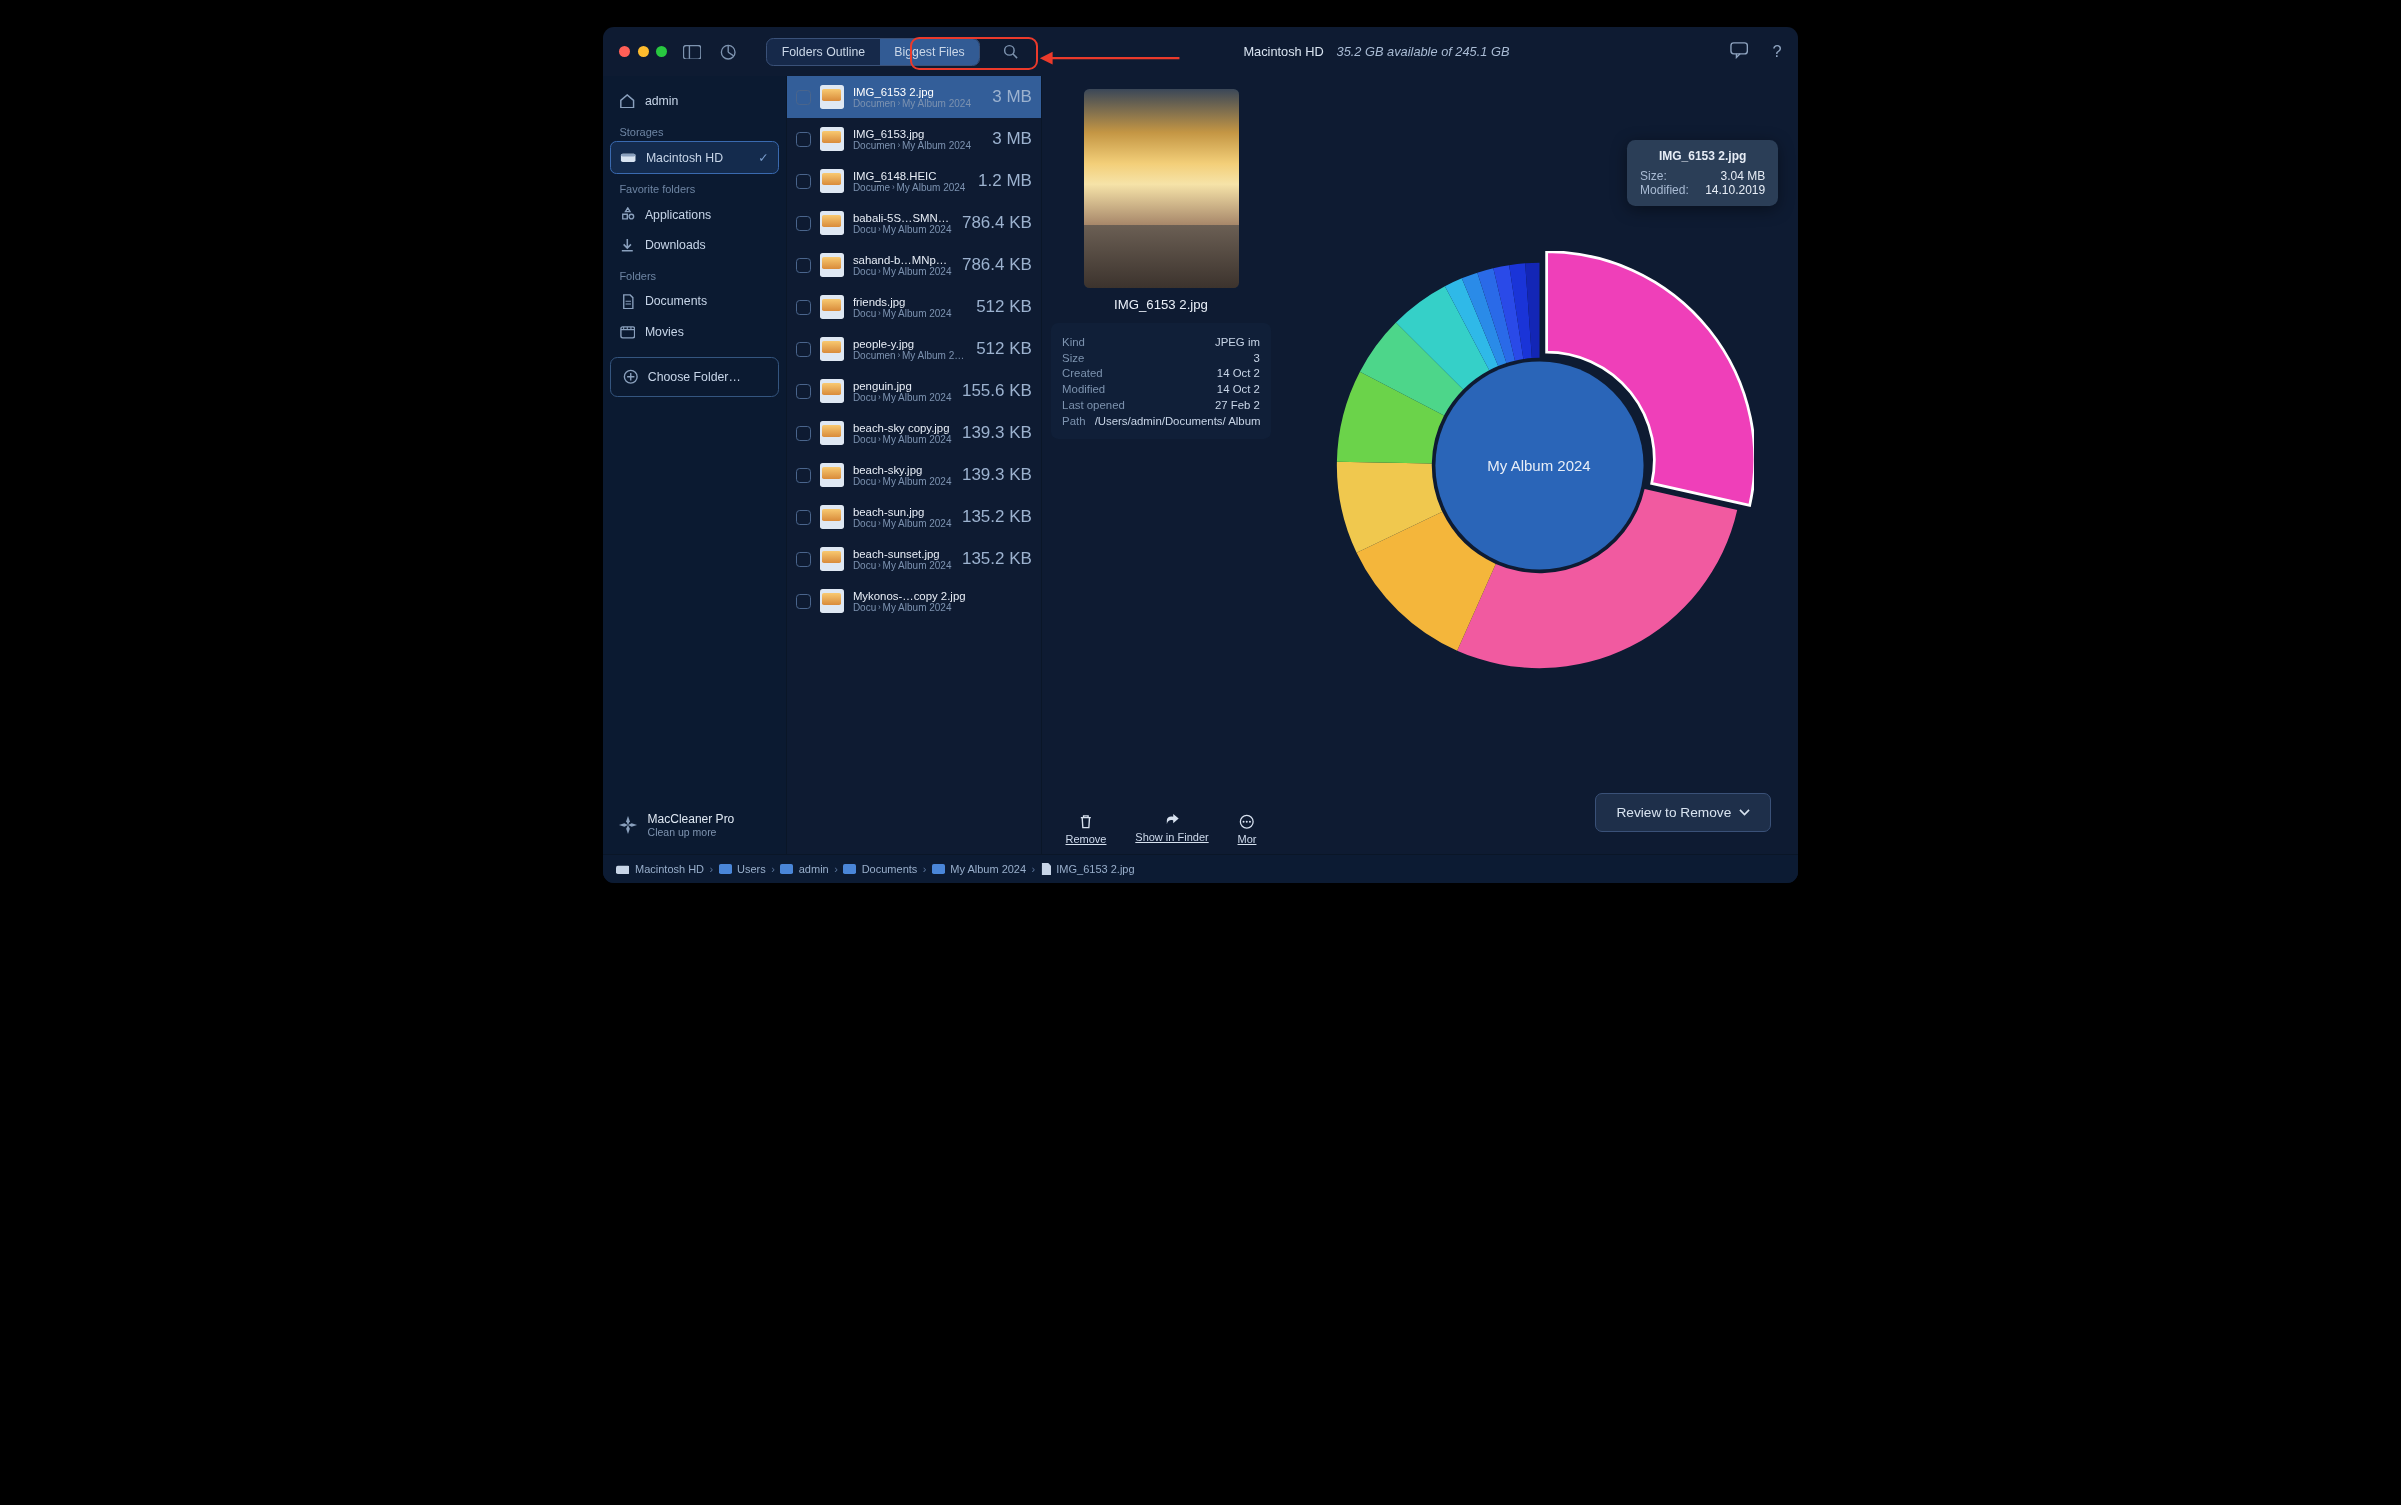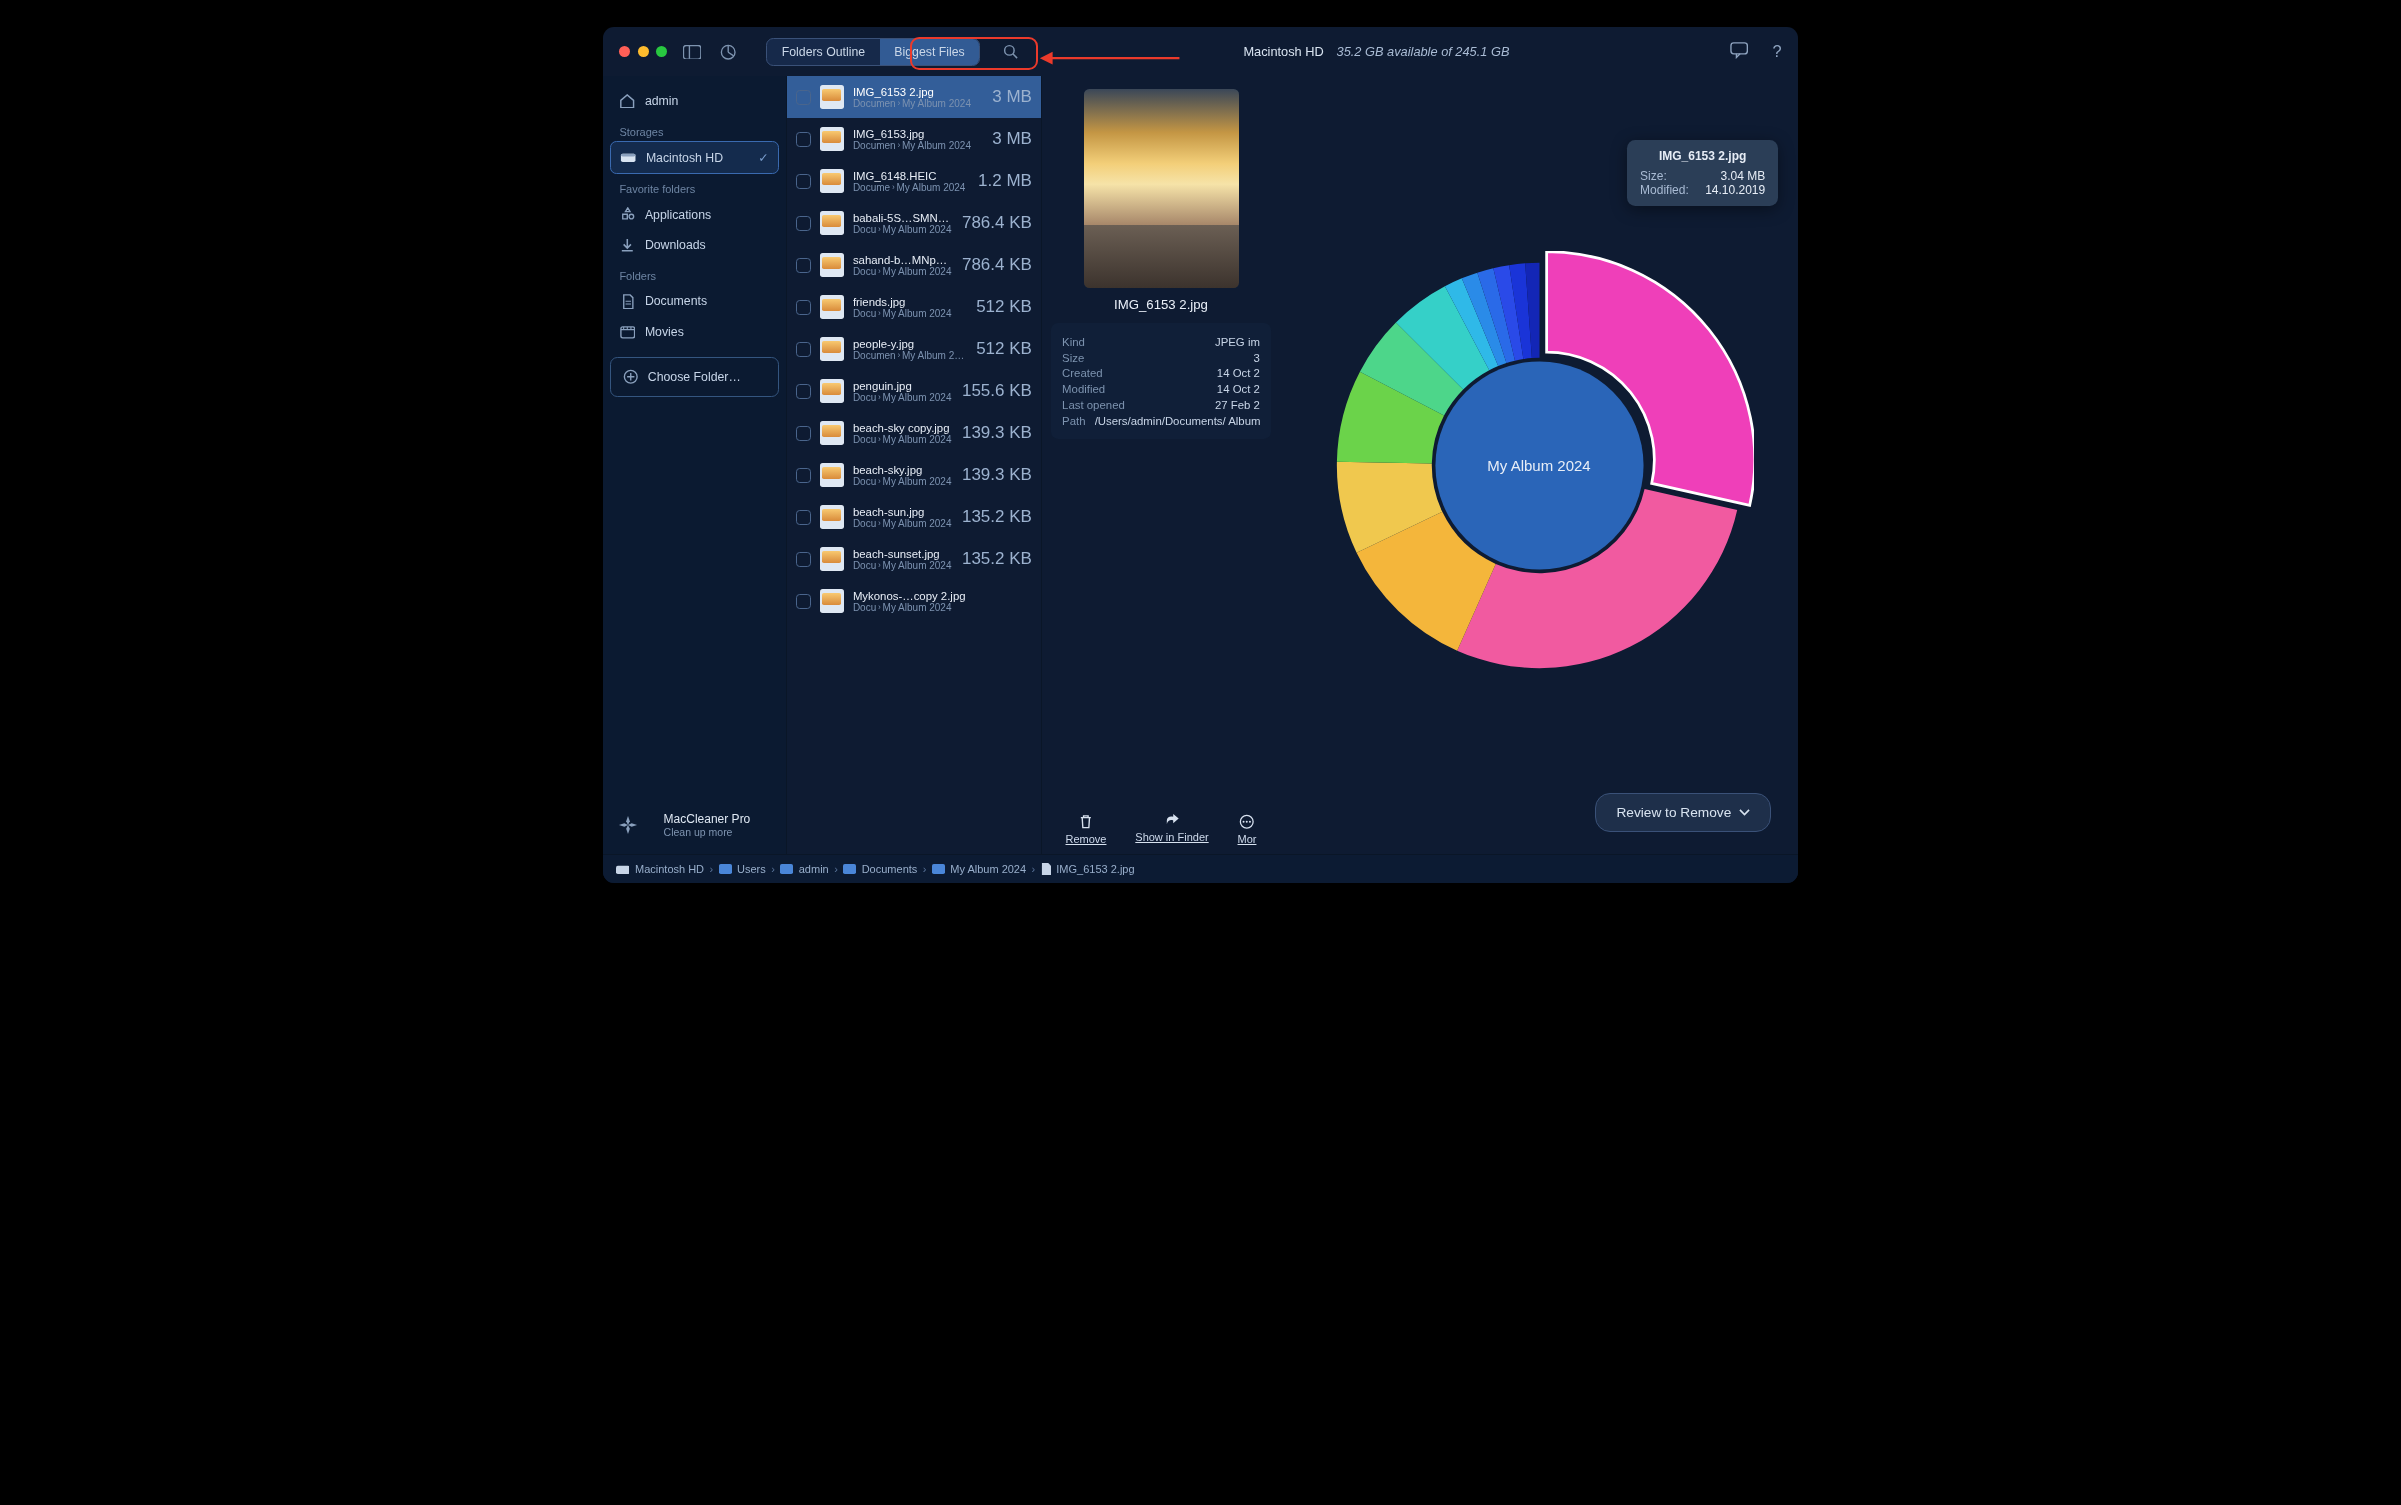--- a/index.html
+++ b/index.html
@@ -41,21 +41,21 @@
   
   .body{flex:1;display:flex;min-height:0;}
   
   .sidebar{width:183px;background:#0b1a31;padding:9.1px 7.3px;display:flex;flex-direction:column;font-size:12.3px;}
   .side-row{display:flex;align-items:center;gap:9.1px;padding:7.3px 9.1px;border-radius:6.4px;color:#c7d5e8;cursor:pointer;}
   .side-row.selected{background:rgba(56,106,176,.22);border:0.9px solid #3a6ab0;}
   .side-head{color:#6e85a3;font-size:11px;padding:9.1px 9.1px 3.7px;}
   .side-ico{width:16.4px;height:16.4px;color:#8aa0bd;display:flex;align-items:center;justify-content:center;}
   .side-check{margin-left:auto;color:#7ca0d0;}
   .choose-btn{margin-top:9.1px;border:0.9px solid #34557f;border-radius:7.3px;padding:11px 11px;display:flex;align-items:center;gap:9.1px;color:#c7d5e8;cursor:pointer;}
-  .sidebar-footer{margin-top:auto;display:flex;gap:26px;align-items:center;padding:7.3px;}
+  .sidebar-footer{margin-top:auto;display:flex;gap:10px;align-items:center;padding:7.3px;}
   .sidebar-footer .title{font-size:12px;color:#dfe8f3;}
   .sidebar-footer .sub{font-size:10.5px;color:#7f94b0;}
   
   .filecol{width:256px;background:var(--bg);border-left:0.9px solid #0a1627;border-right:0.9px solid #0a1627;overflow:hidden;display:flex;flex-direction:column;}
   .filelist{flex:1;overflow:auto;}
   .frow{display:flex;align-items:center;gap:9.1px;padding:5.5px 9.1px;height:42px;cursor:pointer;}
   .frow.sel{background:#335e99;}
   .frow .cb{width:14.6px;height:14.6px;border:1.4px solid #4a658c;border-radius:3.7px;flex:none;}
   .fthumb{width:24px;height:24px;border-radius:2.7px;background:#dfe8f3;position:relative;flex:none;}
   .fthumb::after{content:"";position:absolute;inset:3.7px 2.7px 8.2px 2.7px;background:linear-gradient(#f8c970,#d98b3a);border-radius:1.8px;}
@@ -79,21 +79,21 @@
   .act{display:flex;flex-direction:column;align-items:center;gap:3.7px;color:#cdd9eb;font-size:11px;cursor:pointer;}
   .act .ic{font-size:14.6px;color:#d7e1ef;}
   
   .donut-area{flex:1;position:relative;display:flex;align-items:center;justify-content:center;}
   .donut-wrap{position:relative;width:429px;height:429px;}
   .donut-center{position:absolute;inset:0;display:flex;align-items:center;justify-content:center;font-size:15px;color:#e8eef7;pointer-events:none;}
   .tooltip{position:absolute;top:64px;right:20px;background:#2b3e57;border-radius:8.2px;padding:9.1px 12.8px;font-size:12px;color:#e7edf6;box-shadow:0 3.7px 16.4px rgba(0,0,0,.4);}
   .tooltip .tt-title{font-weight:600;margin-bottom:5.5px;text-align:center;}
   .tooltip .tr{display:flex;justify-content:space-between;gap:16.4px;}
   .tooltip .tk{color:#a9bbd4;}
-  .review-btn{position:absolute;bottom:22px;right:27.4px;background:rgba(60,85,120,.35);border:0.9px solid #3a5178;border-radius:15px;padding:11px 20px;color:#d8e3f0;font-size:13.7px;display:flex;align-items:center;gap:7.3px;cursor:pointer;}
+  .review-btn{position:absolute;bottom:22px;right:27.4px;background:rgba(60,85,120,.35);border:0.9px solid #3a5178;border-radius:7px;padding:11px 20px;color:#d8e3f0;font-size:13.7px;display:flex;align-items:center;gap:7.3px;cursor:pointer;}
   
   .pathbar{height:29px;background:#0c1b33;border-top:0.9px solid #0a1627;display:flex;align-items:center;padding:0 12.8px;font-size:11px;color:#98aecb;gap:5.5px;overflow:hidden;}
   .pathbar .pseg{display:flex;align-items:center;gap:5.5px;white-space:nowrap;}
   .pathbar .chev{color:#5a7399;}
   .pfolder{width:12.8px;height:10px;background:#4a86d8;border-radius:1.8px;display:inline-block;}
   svg{display:block;}
 </style>
 </head>
 <body>
 

